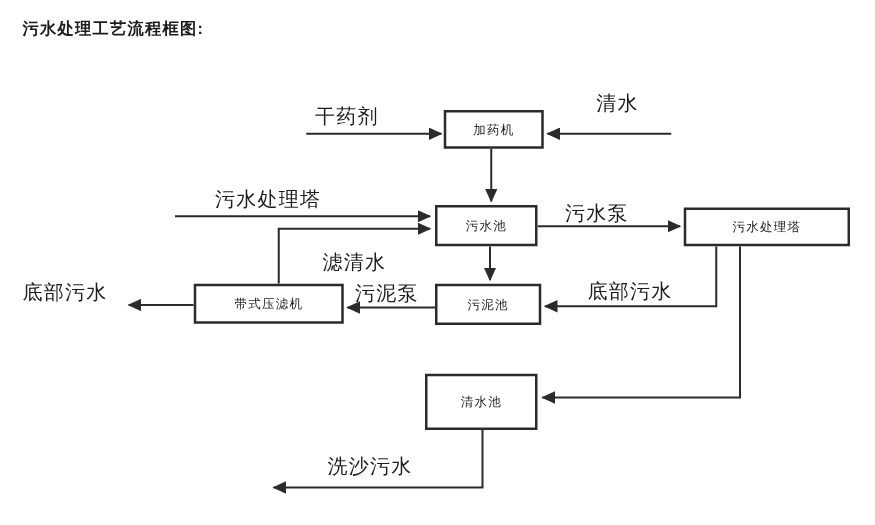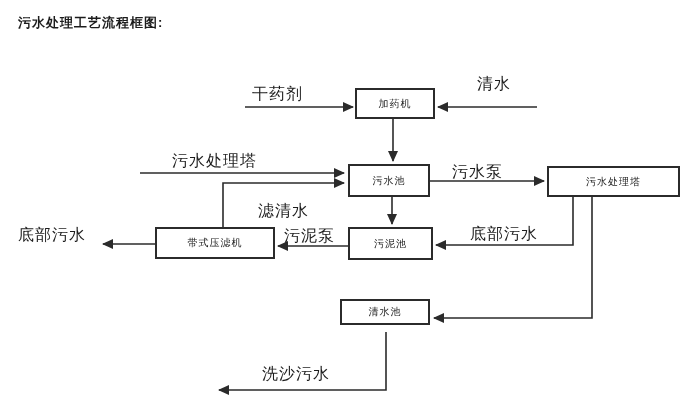--- a/index.html
+++ b/index.html
@@ -74,21 +74,21 @@
     </g>
   </svg>
 
   <div class="title">污水处理工艺流程框图:</div>
 
   <div class="node" style="left:355px; top:88px;  width:80px;  height:31px;">加药机</div>
   <div class="node" style="left:547px; top:166px; width:133px; height:31px;">污水处理塔</div>
   <div class="node" style="left:348px; top:164px; width:82px;  height:33px;">污水池</div>
   <div class="node" style="left:348px; top:227px; width:85px;  height:33px;">污泥池</div>
   <div class="node" style="left:155px; top:227px; width:120px; height:32px;">带式压滤机</div>
-  <div class="node" style="left:340px; top:299px; width:90px;  height:26px;">清水池</div>
+  <div class="node" style="left:340px; top:299px; width:90px;  height:45px;">清水池</div>
 
   <div class="flabel" style="left:252px; top:86px;">干药剂</div>
   <div class="flabel" style="left:477px; top:76px;">清水</div>
   <div class="flabel" style="left:172px; top:153px;">污水处理塔</div>
   <div class="flabel" style="left:452px; top:164px;">污水泵</div>
   <div class="flabel" style="left:258px; top:203px;">滤清水</div>
   <div class="flabel" style="left:284px; top:228px;">污泥泵</div>
   <div class="flabel" style="left:470px; top:226px;">底部污水</div>
   <div class="flabel" style="left:18px;  top:227px;">底部污水</div>
   <div class="flabel" style="left:262px; top:366px;">洗沙污水</div>

